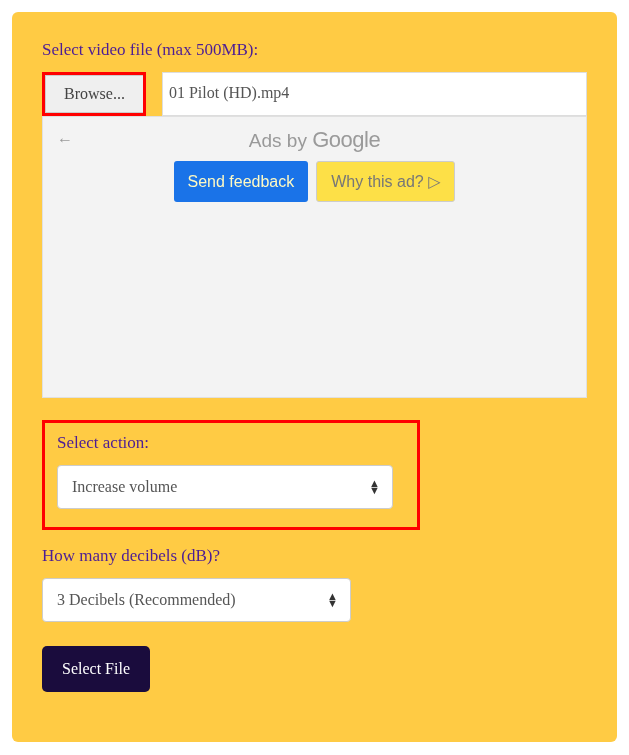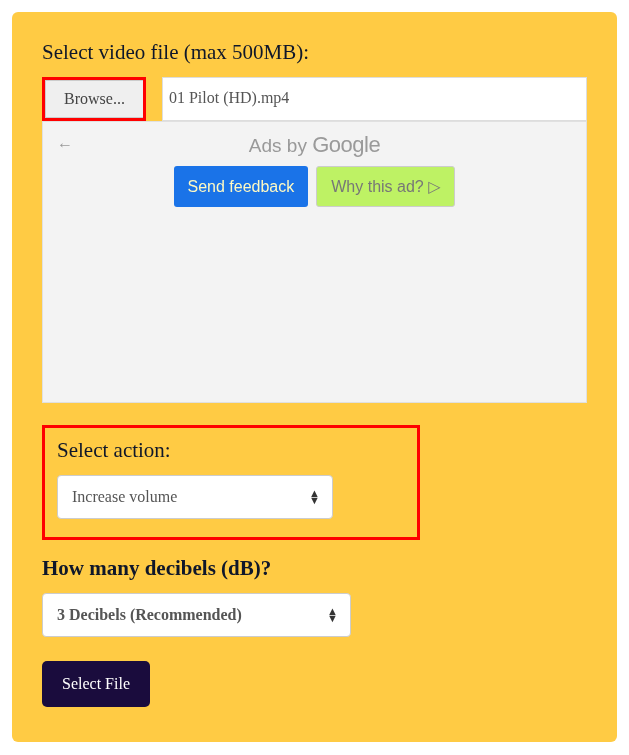--- a/index.html
+++ b/index.html
@@ -14,22 +14,22 @@
       height: 755px;
       padding: 12px;
     }
     .card {
       background: #ffcb44;
       border-radius: 6px;
       padding: 28px 30px;
       min-height: 730px;
     }
     .label {
-      color: #0f172a;
-      font-size: 21px;
+      color: #4c1d95;
+      font-size: 17px;
       margin-bottom: 12px;
     }
     .file-row {
       display: flex;
       margin-bottom: 0;
       gap: 16px;
     }
     .browse-wrap {
       border: 3px solid #ff0000;
       display: inline-block;
@@ -95,40 +95,40 @@
     .feedback-btn {
       background: #1a73e8;
       color: #fef9c3;
       border: none;
       padding: 10px 14px;
       font-size: 16px;
       border-radius: 3px;
       cursor: pointer;
     }
     .whyad-btn {
-      background: #bef264;
+      background: #fde047;
       color: #777;
       border: 1px solid #ccc;
       padding: 10px 14px;
       font-size: 16px;
       border-radius: 3px;
       cursor: pointer;
     }
     .highlight-box {
       border: 3px solid #ff0000;
       padding: 10px 12px 18px 12px;
       margin-bottom: 16px;
       width: 378px;
     }
     .select-wrap {
       position: relative;
       background: #fff;
       border: 1px solid #ccc;
       border-radius: 4px;
-      width: 276px;
+      width: 336px;
       margin-top: 12px;
     }
     .select-wrap-full {
       width: 309px;
       margin-bottom: 24px;
     }
     .select-display {
       padding: 12px 14px;
       font-size: 16px;
       color: #555;
@@ -139,21 +139,20 @@
       right: 12px;
       top: 50%;
       transform: translateY(-50%);
       font-size: 11px;
       line-height: 7px;
       color: #333;
       pointer-events: none;
     }
     .section {
       margin-bottom: 16px;
-      font-weight: bold;
     }
     .upload-btn {
       background: #1a0c3d;
       color: #fff;
       border: none;
       padding: 14px 20px;
       font-size: 16px;
       font-family: Georgia, serif;
       border-radius: 5px;
       cursor: pointer;

